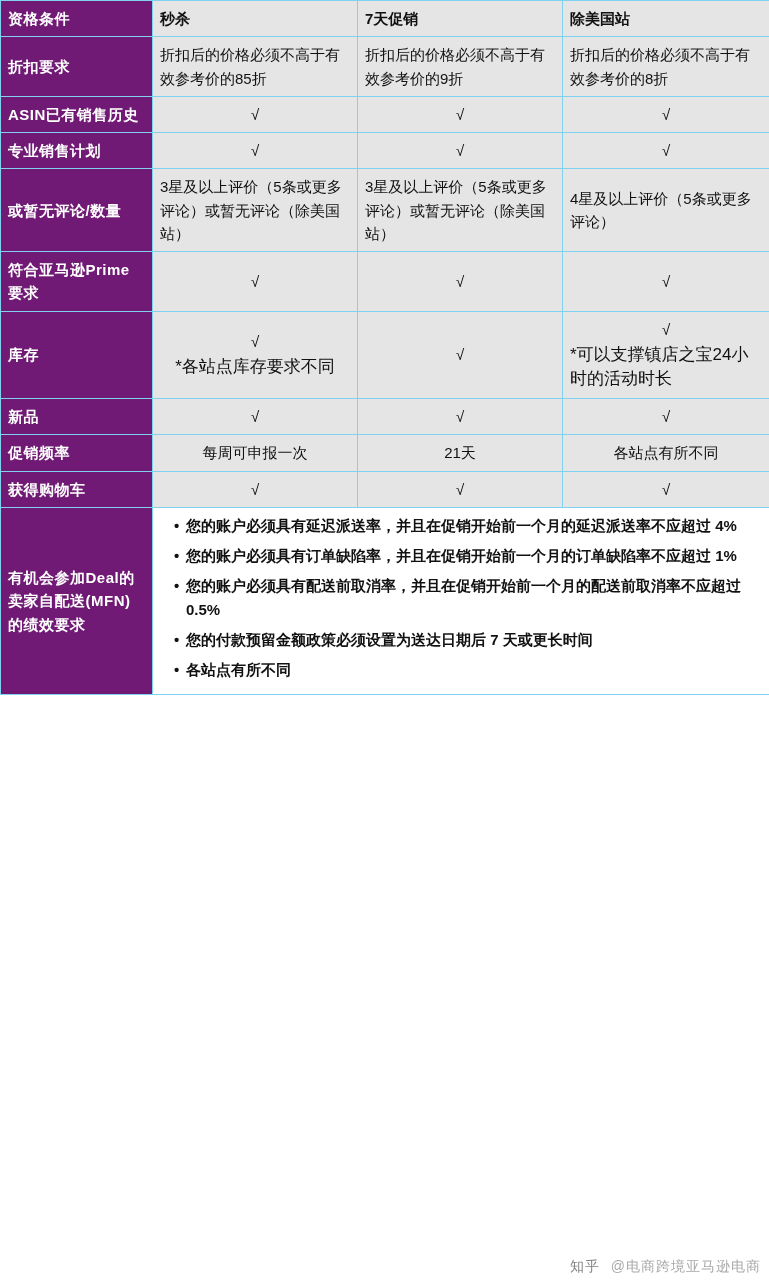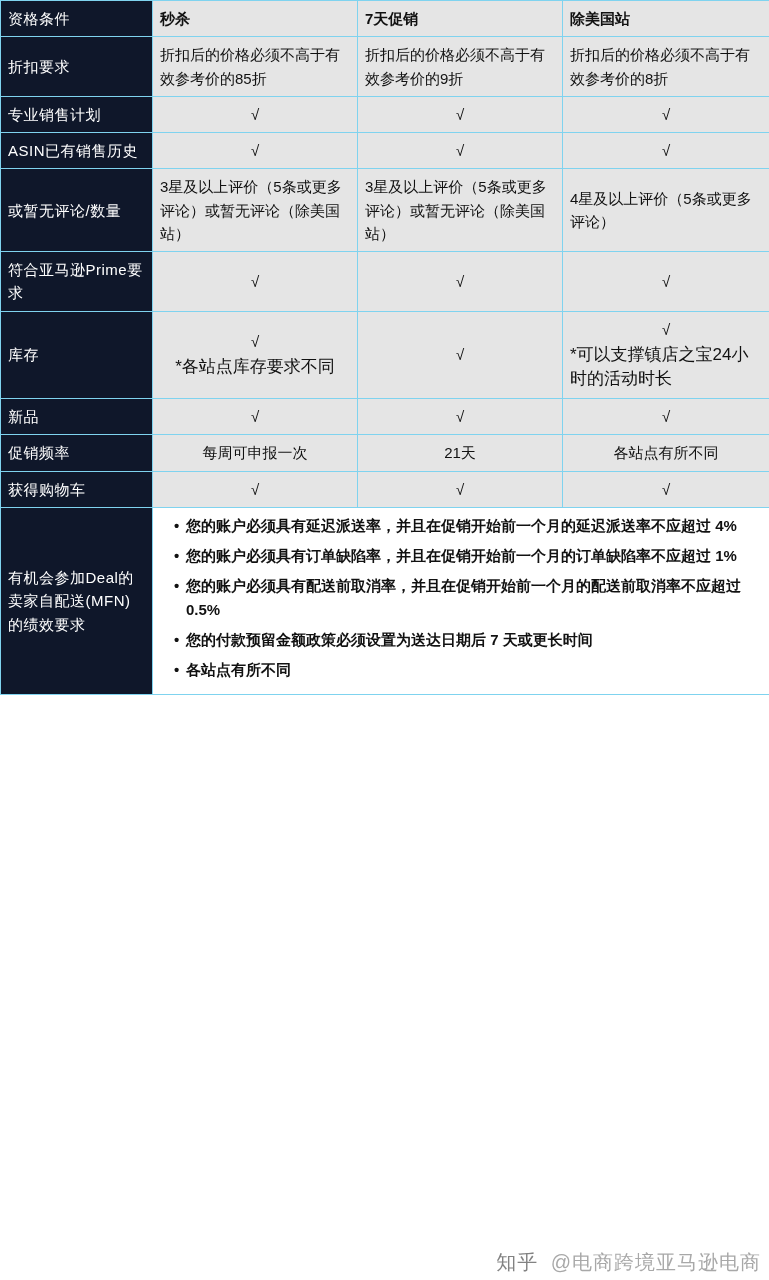--- a/index.html
+++ b/index.html
@@ -30,23 +30,23 @@
     padding: 6px 7px;
     font-size: 15px;
     line-height: 1.55;
   }
   col.c0 { width: 152px; }
   col.c1 { width: 205px; }
   col.c2 { width: 205px; }
   col.c3 { width: 207px; }
 
   td.rowhead {
-    background: #0f172a;
+    background: #701a75;
     color: #ffffff;
-    font-weight: normal;
+    font-weight: bold;
     font-size: 16px;
     letter-spacing: 0.5px;
     border-color: #00b5f0;
     vertical-align: middle;
     line-height: 1.6;
   }
   td.colhead {
     background: #e5e5e5;
     color: #111111;
     font-weight: bold;
@@ -99,21 +99,21 @@
   ul.blist li:before {
     content: "\2022";
     position: absolute;
     left: 0;
     top: 0;
   }
   .watermark {
     position: absolute;
     right: 8px;
     bottom: 4px;
-    font-size: 20px;
+    font-size: 14px;
     color: #9a9a9a;
     letter-spacing: 1px;
     opacity: 0.85;
     pointer-events: none;
   }
   .watermark .zhihu {
     color: #6d6d6d;
     margin-right: 6px;
   }
 </style>
@@ -137,28 +137,28 @@
       </tr>
 
       <tr>
         <td class="rowhead">折扣要求</td>
         <td class="cell textcell">折扣后的价格必须不高于有效参考价的85折</td>
         <td class="cell textcell">折扣后的价格必须不高于有效参考价的9折</td>
         <td class="cell textcell">折扣后的价格必须不高于有效参考价的8折</td>
       </tr>
 
       <tr>
+        <td class="rowhead">ASIN已有销售历史</td>
+        <td class="cell check">√</td>
+        <td class="cell check">√</td>
+        <td class="cell check">√</td>
+      </tr>
+
+      <tr>
         <td class="rowhead">专业销售计划</td>
-        <td class="cell check">√</td>
-        <td class="cell check">√</td>
-        <td class="cell check">√</td>
-      </tr>
-
-      <tr>
-        <td class="rowhead">ASIN已有销售历史</td>
         <td class="cell check">√</td>
         <td class="cell check">√</td>
         <td class="cell check">√</td>
       </tr>
 
       <tr>
         <td class="rowhead">或暂无评论/数量</td>
         <td class="cell textcell">3星及以上评价（5条或更多评论）或暂无评论（除美国站）</td>
         <td class="cell textcell">3星及以上评价（5条或更多评论）或暂无评论（除美国站）</td>
         <td class="cell textcell">4星及以上评价（5条或更多评论）</td>

